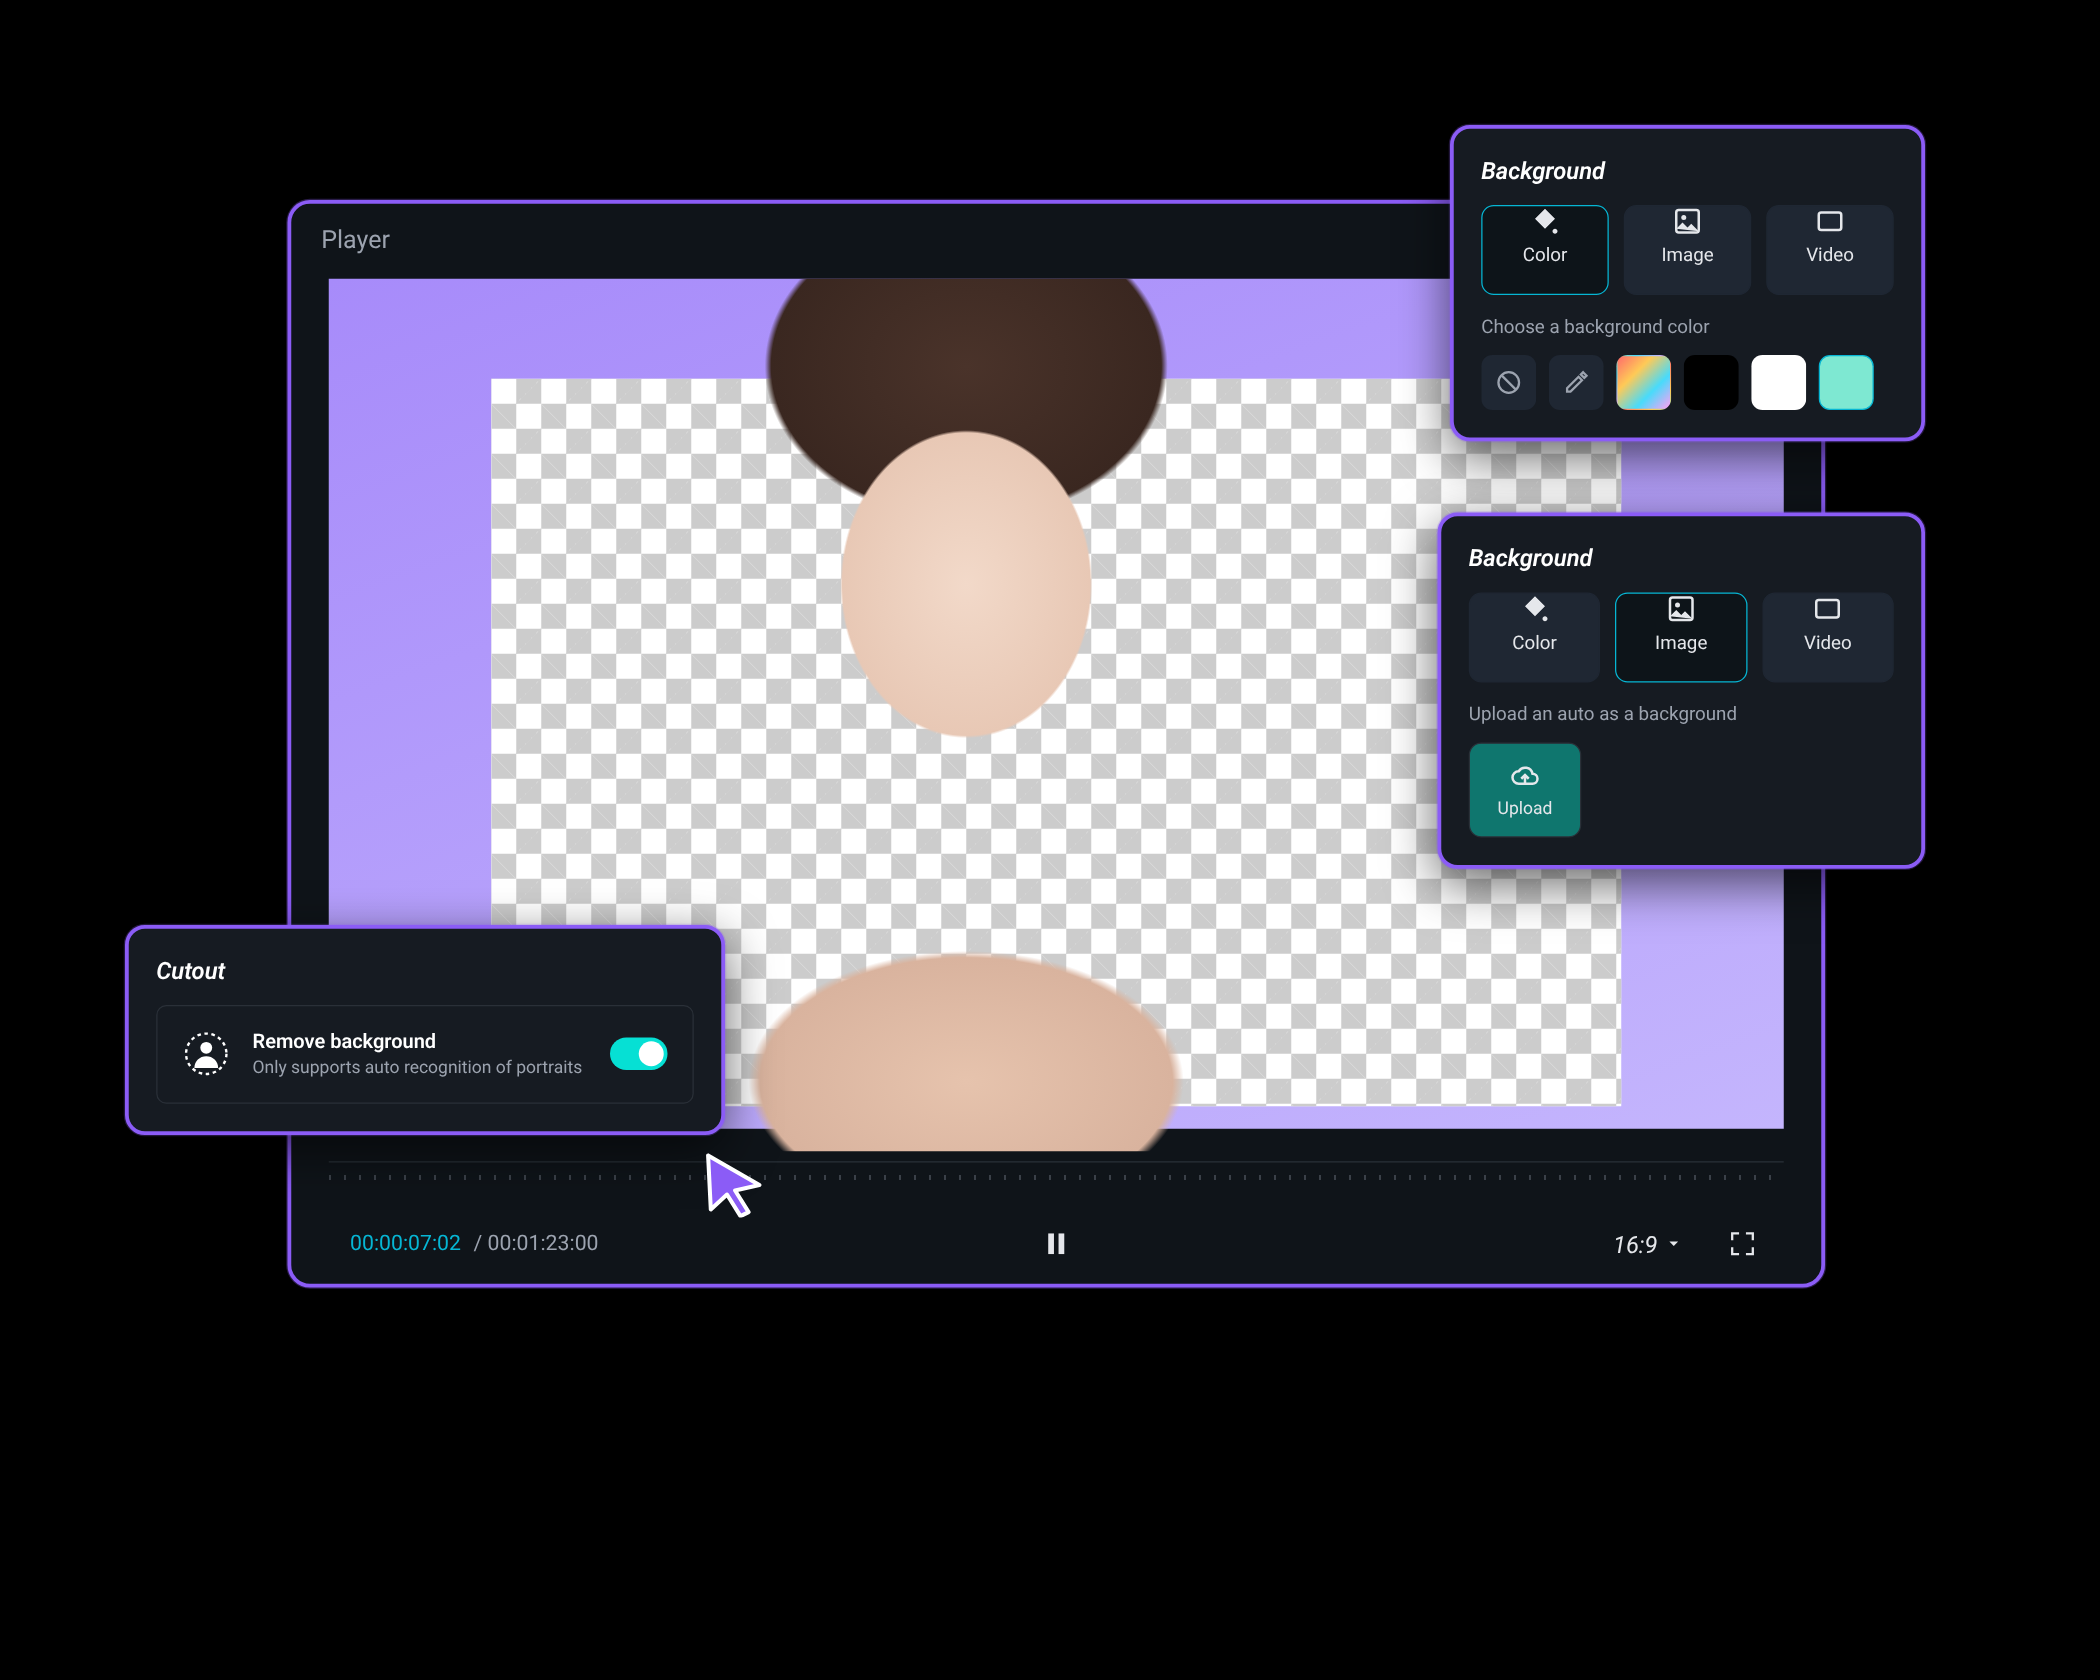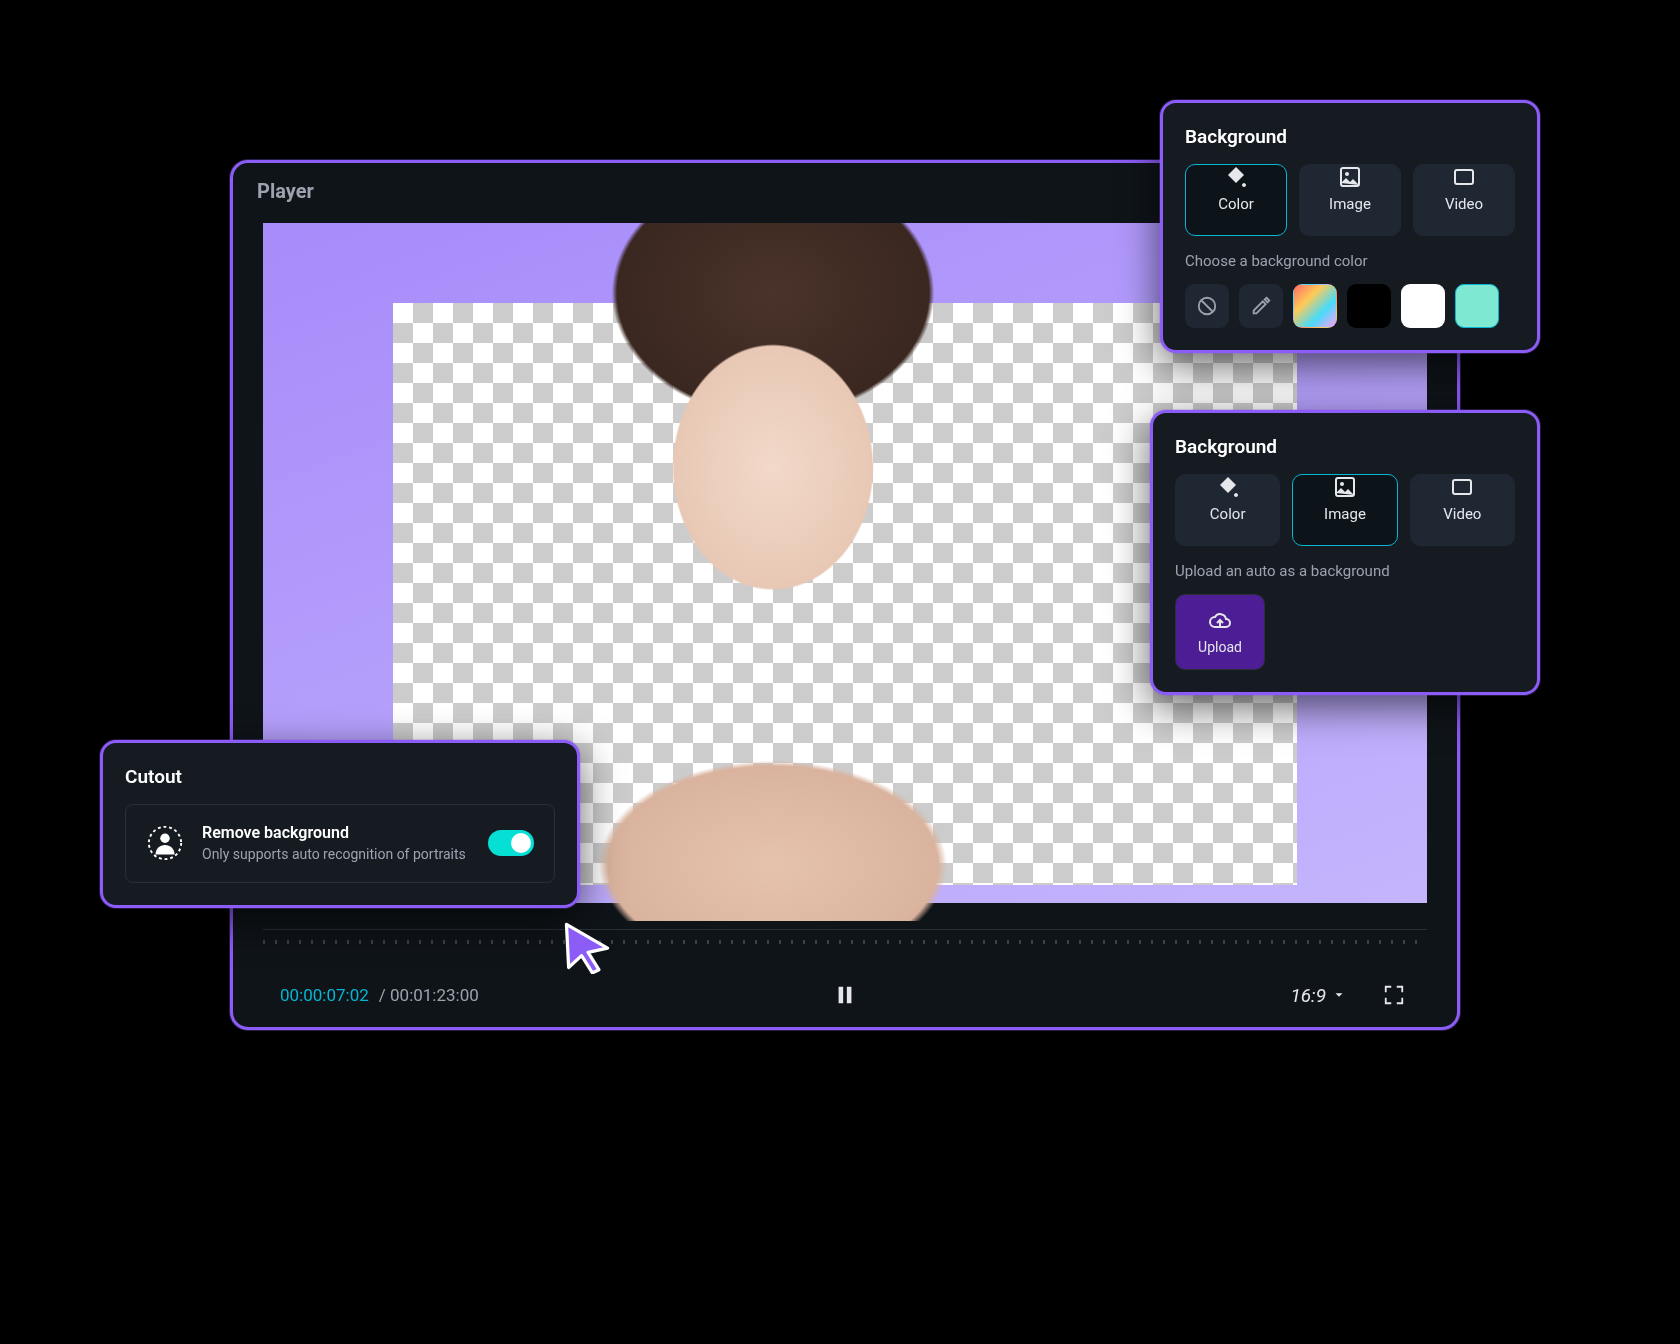--- a/index.html
+++ b/index.html
@@ -5,21 +5,21 @@
   * { margin:0; padding:0; box-sizing:border-box; font-family:-apple-system,BlinkMacSystemFont,'Segoe UI',Roboto,sans-serif; }
   body { width:1680px; height:1344px; background:#000; position:relative; overflow:hidden; }
   
   
   .player {
     position:absolute; left:230px; top:160px; width:1230px; height:870px;
     background:#0f1419; border:3px solid #8b5cf6; border-radius:18px;
     box-shadow:0 0 0 1px rgba(139,92,246,.3), 0 20px 60px rgba(0,0,0,.5);
     overflow:hidden;
   }
-  .player-title { color:#9ca3af; font-size:20px; padding:16px 24px; font-weight:700; }
+  .player-title { color:#9ca3af; font-size:20px; padding:16px 24px; font-weight:400; }
   .canvas {
     position:absolute; left:30px; top:60px; right:30px; height:680px;
     background:linear-gradient(160deg,#a78bfa 0%,#c4b5fd 100%);
     display:flex; align-items:center; justify-content:center;
   }
   .checker {
     position:absolute; left:130px; top:80px; right:130px; bottom:18px;
     background-image:
       linear-gradient(45deg,#ccc 25%,transparent 25%),
       linear-gradient(-45deg,#ccc 25%,transparent 25%),
@@ -57,42 +57,42 @@
   .ratio svg { width:14px; height:14px; fill:#e5e7eb; }
   .fs-btn { width:32px; height:32px; display:flex; align-items:center; justify-content:center; cursor:pointer; }
   .fs-btn svg { width:22px; height:22px; stroke:#e5e7eb; stroke-width:2; fill:none; }
 
   
   .panel {
     position:absolute; background:#161b22; border:3px solid #8b5cf6;
     border-radius:16px; padding:22px;
     box-shadow:0 0 0 1px rgba(139,92,246,.25), 0 12px 40px rgba(0,0,0,.6);
   }
-  .panel h3 { color:#fff; font-size:19px; font-weight:600; margin-bottom:16px; }
+  .panel h3 { color:#fff; font-size:19px; font-weight:600; margin-bottom:16px;font-style:italic; }
   .opt-row { display:flex; gap:12px; }
   .opt {
     flex:1; height:72px; background:#1f2733; border:1.5px solid #1f2733;
     border-radius:10px; display:flex; flex-direction:column; align-items:center;
     justify-content:flex-start; gap:6px; cursor:pointer; color:#e5e7eb; font-size:15px;
   }
   .opt.active { border-color:#06b6d4; background:#0d1419; }
   .opt svg { width:24px; height:24px; fill:#e5e7eb; }
   .subtext { color:#9ca3af; font-size:15px; margin:16px 0 14px 0; }
   .swatch-row { display:flex; gap:10px; }
   .swatch {
     width:44px; height:44px; border-radius:9px; cursor:pointer;
     display:flex; align-items:center; justify-content:center;
     border:1.5px solid transparent;
   }
   .swatch.btn { background:#1f2733; }
   .swatch.btn svg { width:22px; height:22px; stroke:#9ca3af; stroke-width:2; fill:none; }
   .swatch.rainbow { background:linear-gradient(135deg,#ff6b6b,#feca57,#48dbfb,#ff9ff3); }
   .swatch.selected { border-color:#06b6d4; }
   .upload-btn {
-    width:90px; height:76px; background:#4c1d95; border:1.5px solid #2a3038;
+    width:90px; height:76px; background:#0f766e; border:1.5px solid #2a3038;
     border-radius:10px; display:flex; flex-direction:column; align-items:center;
     justify-content:center; gap:6px; cursor:pointer; color:#e5e7eb; font-size:14px;
     margin-top:4px;
   }
   .upload-btn svg { width:24px; height:24px; stroke:#e5e7eb; stroke-width:2; fill:none; }
 
   
   .cutout { left:100px; top:740px; width:480px; }
   .cutout-row {
     display:flex; align-items:center; gap:18px; padding:18px 20px;

